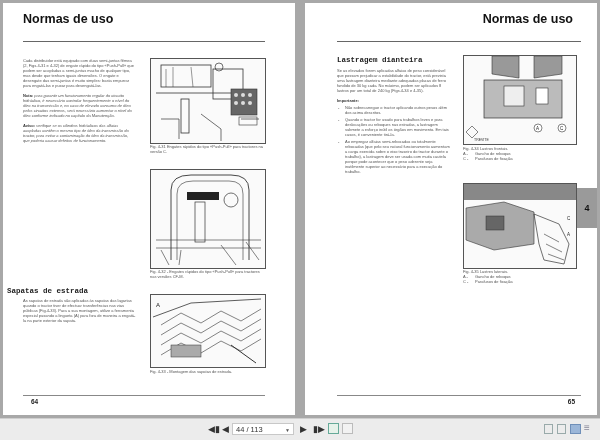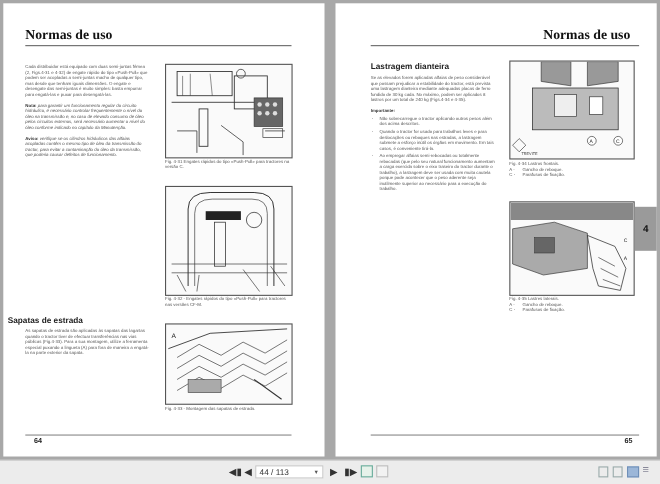--- a/index.html
+++ b/index.html
@@ -1,36 +1,36 @@
 <!DOCTYPE html>
 <html><head>
 <meta charset="utf-8">
 <style>
   html, body { margin:0; padding:0; }
   body { width:600px; height:440px; background:#a8a8a8; position:relative; overflow:hidden; font-family:"Liberation Sans", sans-serif; }
   .page { position:absolute; top:3px; background:#fff; height:412px; overflow:hidden; }
   .page.left { left:3px; width:292px; }
   .page.right { left:305px; width:292px; }
-  .hdr-title { position:absolute; top:21px; font-size:12.5px; font-weight:bold; color:#111; font-family:Liberation Serif, serif; }
+  .hdr-title { position:absolute; top:9px; font-size:12.5px; font-weight:bold; color:#111; font-family:Liberation Sans, sans-serif; }
   .page.left .hdr-title { left:20px; }
   .page.right .hdr-title { right:24px; }
   .hdr-rule { position:absolute; top:38px; height:1px; background:#666; }
   .page.left .hdr-rule { left:20px; width:242px; }
   .page.right .hdr-rule { left:32px; width:244px; }
   .foot-rule { position:absolute; top:392px; height:1px; background:#888; }
   .page.left .foot-rule { left:20px; width:242px; }
   .page.right .foot-rule { left:32px; width:244px; }
   .pnum { position:absolute; top:395px; font-size:6.5px; font-weight:bold; color:#222; }
   .page.left .pnum { left:28px; }
   .page.right .pnum { right:22px; }
   .txt { position:absolute; font-size:4px; line-height:5px; color:#555; }
   .txt p { margin:0 0 5px 0; }
   .txt b { color:#333; }
   .txt i { color:#555; }
-  .sub { position:absolute; font-size:7.5px; font-weight:bold; color:#222; font-family:Liberation Sans, sans-serif; }
+  .sub { position:absolute; font-size:7.5px; font-weight:bold; color:#222; font-family:Liberation Mono, monospace; }
   .fig { position:absolute; border:1px solid #555; background:#fafafa; overflow:hidden; }
   .fig svg { width:100%; height:100%; display:block; }
   .cap { position:absolute; font-size:4px; line-height:5px; color:#555; }
   .tab4 { position:absolute; left:577px; top:188px; width:20px; height:40px; background:#9a9a9a; color:#111; font-weight:bold; font-size:9px; display:flex; align-items:center; justify-content:center; }
   .bar { position:absolute; left:0; top:418px; width:600px; height:22px; background:#ececec; border-top:1px solid #cfcfcf; }
   .nav-btn { position:absolute; top:5px; font-size:9px; color:#333; cursor:pointer; line-height:11px; }
   .pagebox { position:absolute; left:232px; top:4px; width:62px; height:12px; background:#fff; border:1px solid #c8c8c8; font-size:7.5px; color:#333; line-height:12px; padding-left:3px; box-sizing:border-box; }
   .pagebox .dd { position:absolute; right:3px; top:0; font-size:5px; color:#555; }
   .vicon { position:absolute; top:5px; width:9px; height:10px; border:1px solid #9aa; box-sizing:border-box; }
   .vicon.active { background:#9bb6d8; border-color:#6f8fb8; }

